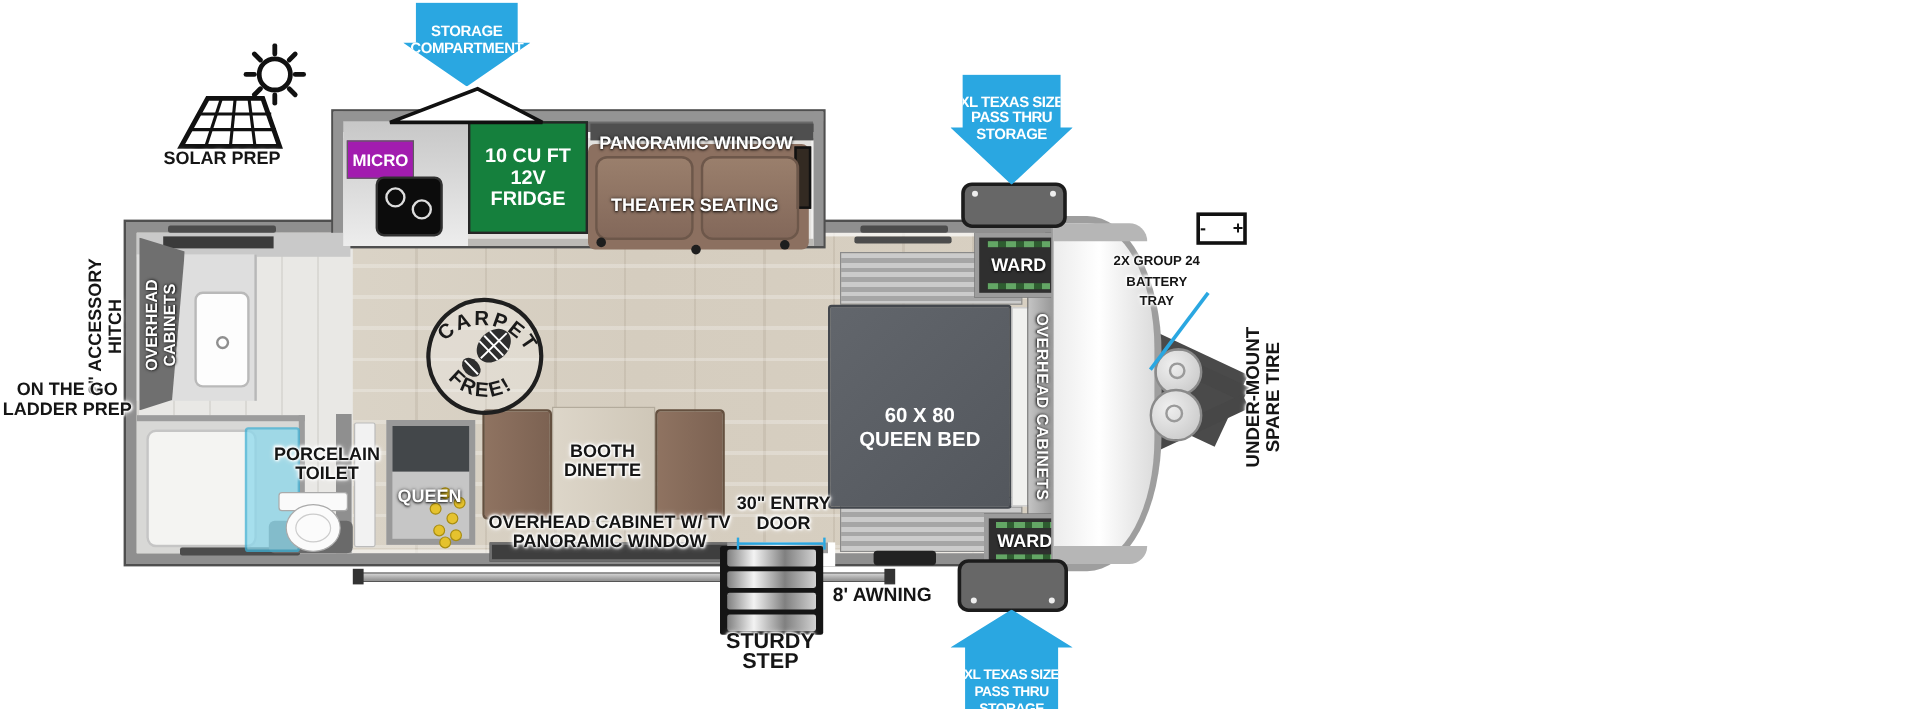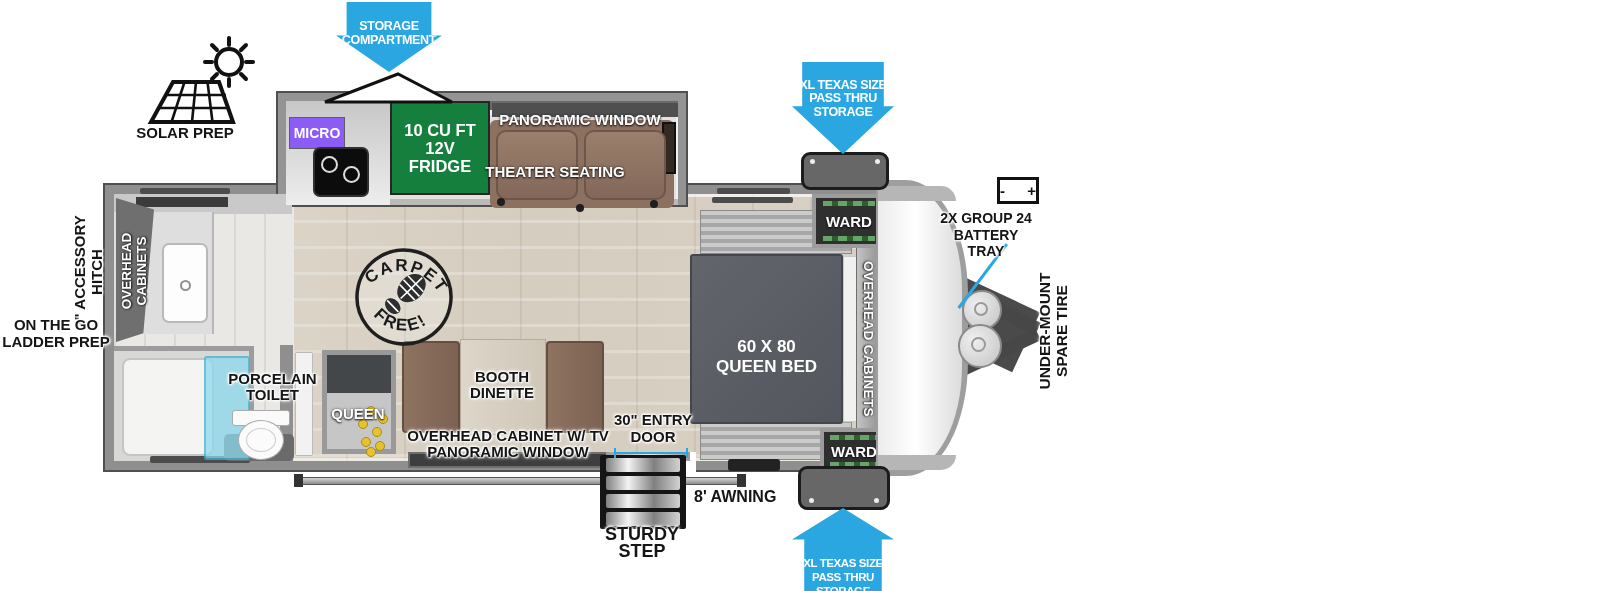--- a/index.html
+++ b/index.html
@@ -102,21 +102,21 @@
     border:1.5px solid #aaa;border-radius:50%;z-index:6;}
   .toilet-seat{left:246px;top:428px;width:30px;height:24px;border:1.5px solid #ccc;
     border-radius:50%;z-index:7;}
   .bath-wall{left:280px;top:345px;width:13px;height:116px;background:#8f8f8f;z-index:4;}
   .bath-door{left:295px;top:352px;width:18px;height:104px;background:#f2f2f2;
     border:1px solid #bbb;border-radius:2px;z-index:4;}
 
   
   .kitchen-counter{left:286px;top:101px;width:104px;height:104px;
     background:linear-gradient(180deg,#c7c7c7,#ededed);z-index:4;}
-  .micro{left:289px;top:117px;width:56px;height:32px;background:#8b5cf6;border:1px solid #5e5e5e;
+  .micro{left:289px;top:117px;width:56px;height:32px;background:#a21caf;border:1px solid #5e5e5e;
     z-index:5;display:flex;align-items:center;justify-content:center;}
   .micro>span{position:static !important;color:#fff;font-weight:bold;font-size:14px;}
   .cooktop{left:313px;top:147px;width:56px;height:50px;background:#0c0c0c;border:2px solid #303030;
     border-radius:7px;z-index:5;}
   .burner{border:2.5px solid #ddd;border-radius:50%;z-index:6;}
   .fridge{left:390px;top:101px;width:100px;height:94px;background:#15803d;border:2px solid #262626;
     z-index:5;display:flex;align-items:center;justify-content:center;}
   .fridge>span{position:static !important;color:#fff;font-weight:bold;font-size:16.5px;
     line-height:18px;text-align:center;white-space:pre-line;}
   .theater-window{left:492px;top:103px;width:186px;height:14px;background:#4f4f4f;z-index:4;}
@@ -352,22 +352,22 @@
       </g>
     </g>
   </svg>
 
   <div class="battery-box">
     <span class="battery-sym">- +</span>
   </div>
 
   <div class="lbl" style="left:110px;top:124px;width:150px;font-size:15px;">SOLAR PREP</div>
   <div class="wlbl" style="left:478px;top:111px;width:204px;font-size:15px;">PANORAMIC WINDOW</div>
-  <div class="wlbl" style="left:455px;top:163px;width:200px;font-size:15px;">THEATER SEATING</div>
-  <div class="lbl" style="left:916px;top:210px;width:140px;font-size:14px;line-height:16.5px;">2X GROUP 24
+  <div class="wlbl" style="left:479px;top:163px;width:200px;font-size:15px;">THEATER SEATING</div>
+  <div class="lbl" style="left:894px;top:210px;width:140px;font-size:11px;line-height:16.5px;">2X GROUP 24
 BATTERY
 TRAY</div>
   <div class="vwrap rot-ccw" style="left:993px;top:313px;width:120px;height:36px;">
     <span class="lbl" style="font-size:15.5px;line-height:17px;">UNDER-MOUNT
 SPARE TIRE</span>
   </div>
   <div class="vwrap rot-ccw" style="left:13px;top:254px;width:150px;height:36px;">
     <span class="lbl" style="font-size:15px;line-height:17px;">2" ACCESSORY
 HITCH</span>
   </div>

